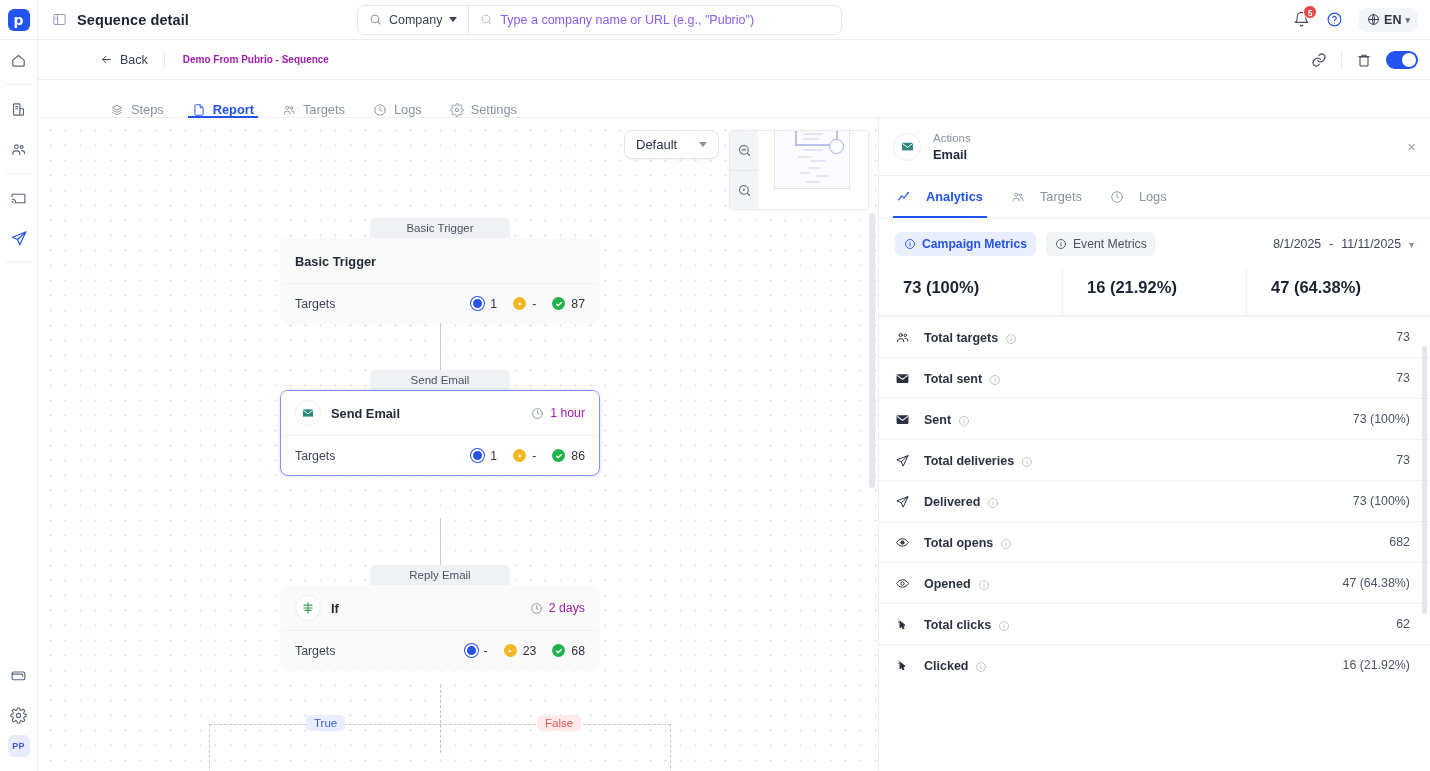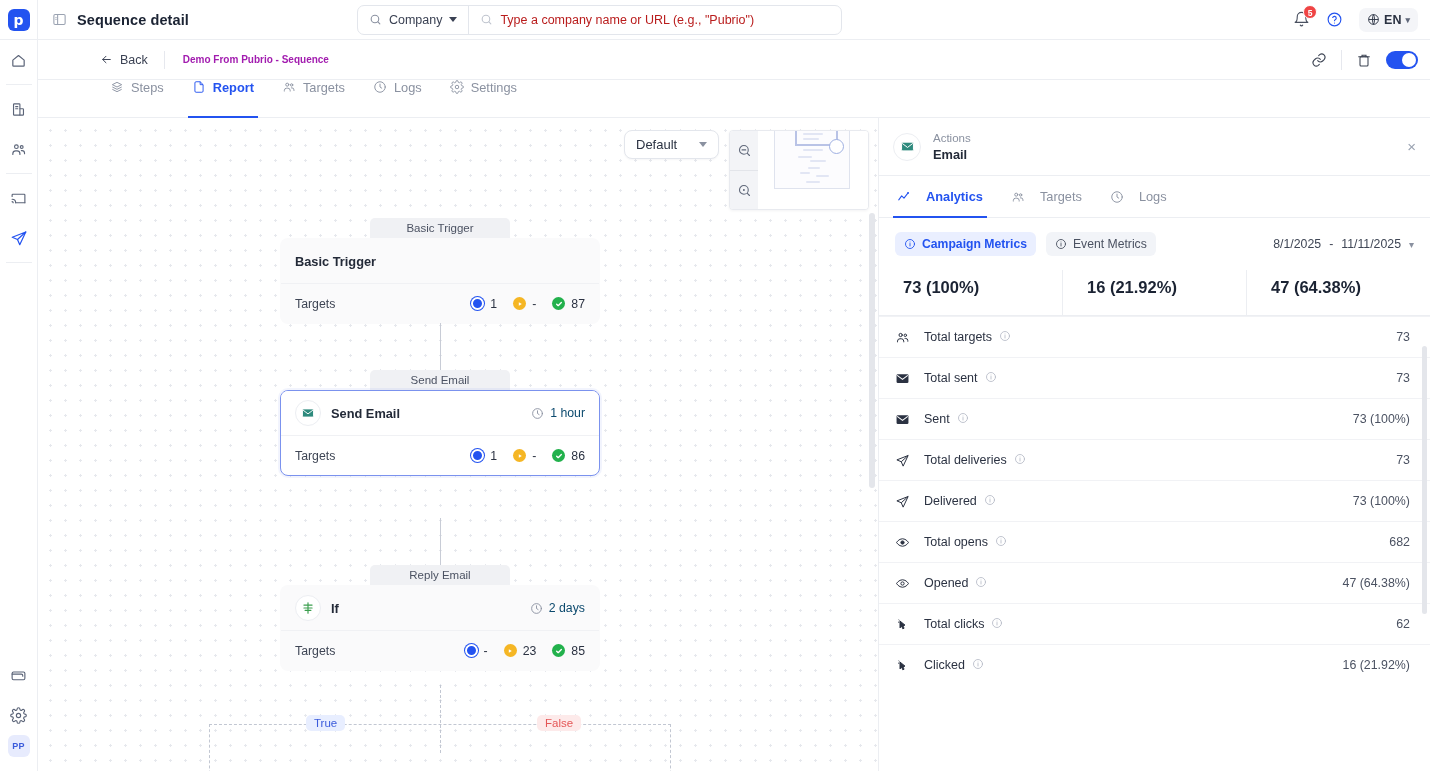--- a/index.html
+++ b/index.html
@@ -57,21 +57,21 @@
   .search-wrap { margin-left: 158px; display:flex; align-items:flex-end; }
   .search-box {
     display:flex; align-items:center; height: 30px;
     border:1px solid #e3e6ec; border-radius: 7px; background:#fff; overflow:hidden;
   }
   .sb-seg {
     display:flex; align-items:center; gap:7px; padding: 0 11px; height:100%;
     font-size: 12.5px; color:#3a4153; white-space: nowrap;
   }
   .sb-seg.left { border-right:1px solid #e3e6ec; }
-  .sb-seg.right { width: 372px; color:#b91c1c; }
+  .sb-seg.right { width: 372px; color:#8b5cf6; }
   .caret-sm { width:0;height:0;border-left:4px solid transparent;border-right:4px solid transparent;border-top:5px solid #3a4153; }
   .topbar-spacer { flex:1 1 auto; }
   .top-icons { display:flex; align-items:center; gap: 16px; }
   .bell-wrap { position:relative; color:#4a5160; display:flex; }
   .bell-badge {
     position:absolute; top:-6px; right:-7px; min-width:14px; height:14px; padding:0 3px;
     background:#ef4444; color:#fff; border-radius:999px; font-size:8.5px; line-height:14px;
     text-align:center; font-weight:600; border:1.5px solid #fff;
   }
   .help-icon { color:#2353f0; display:flex; }
@@ -103,21 +103,21 @@
     content:""; position:absolute; top:2px; right:2px; width:14px; height:14px;
     border-radius:50%; background:#fff;
   }
 
   
   .tabbar {
     height: 38px; flex:0 0 38px; display:flex; align-items:stretch;
     border-bottom:1px solid #eceef2; padding-left: 58px; gap: 0; background:#fff;
   }
   .tab {
-    display:flex; align-items:flex-start; gap:7px; padding: 0 14px; font-size:12.8px;
+    display:flex; align-items:flex-end; gap:7px; padding: 0 14px; font-size:12.8px;
     color:#8a91a0; cursor:pointer; position:relative;
   }
   .tab.active { color:#2353f0; font-weight:700; }
   .tab.active::after {
     content:""; position:absolute; left:10px; right:10px; bottom:-1px; height:2px; background:#2353f0;
   }
 
   
   .body { flex:1 1 auto; display:flex; min-height:0; }
 
@@ -160,21 +160,21 @@
     width: 320px; background:#fafafb; border-radius: 8px; overflow:hidden;
     border:1px solid transparent;
   }
   .node-card.selected { border:1.6px solid #7b92ee; background:#fff; box-shadow: 0 0 0 2px rgba(123,146,238,.10); }
   .node-head {
     height: 44px; display:flex; align-items:center; gap:10px; padding: 0 14px; background:#fff;
   }
   .node-card:not(.selected) .node-head { background:#fafafb; }
   .node-head .title { font-size:12.8px; font-weight:700; color:#232a38; }
   .node-head .spacer { flex:1 1 auto; }
-  .node-delay { display:flex; align-items:center; gap:6px; font-size:12.3px; color:#0c4a6e; }
+  .node-delay { display:flex; align-items:center; gap:6px; font-size:12.3px; color:#a21caf; }
   .node-icon {
     width: 26px; height:26px; border-radius:50%; background:#fff; border:1px solid #eceef2;
     display:flex; align-items:center; justify-content:center;
   }
   .node-row {
     height: 40px; display:flex; align-items:center; padding: 0 14px; font-size:12.3px; color:#3f4655;
     border-top:1px solid #f0f1f4;
   }
   .node-row .spacer { flex:1 1 auto; }
   .stats { display:flex; align-items:center; gap: 16px; }
@@ -227,21 +227,21 @@
   .kpis { display:flex; border-bottom:1px solid #eceef2; margin: 4px 0 0 0; }
   .kpi { flex:1 1 0; padding: 8px 0 18px 24px; font-size:16.5px; font-weight:700; color:#1b2333; }
   .kpi + .kpi { border-left:1px solid #eceef2; }
 
   .metrics-title { font-size: 12.2px; color:#6b7280; padding: 14px 0 8px 16px; }
   .mrow {
     display:flex; align-items:center; height: 41px; padding: 0 20px 0 16px;
     border-top:1px solid #f1f2f5; font-size:12.5px; color:#2b3242;
   }
   .mrow .mi { width: 22px; display:flex; align-items:center; color:#2b3242; }
-  .mrow .ml { display:flex; align-items:flex-start; gap:7px; }
+  .mrow .ml { display:flex; align-items:flex-end; gap:7px;font-weight:bold; }
   .mrow .info { color:#b6bbc6; display:flex; }
   .mrow .spacer { flex:1 1 auto; }
   .mrow .mv { color:#4b5262; font-size:12.4px; }
   .panel-scroll { position:absolute; right: 3px; top: 128px; width: 5px; height: 268px; border-radius:3px; background:#e4e6eb; }
 
   svg { display:block; }
 </style>
 </head>
 <body>
 
@@ -644,21 +644,21 @@
                         </svg>
                     </span>
                     <span>23</span>
                   </span>
                   <span class="stat">
                     <span class="dot green">
                       <svg width="8" height="8" viewBox="0 0 12 12" fill="none" stroke="#fff" stroke-width="2" stroke-linecap="round" stroke-linejoin="round">
                           <path d="M2.5 6.3 4.8 8.5 9.5 3.8"></path>
                         </svg>
                     </span>
-                    <span>85</span>
+                    <span>68</span>
                   </span>
                 </span>
               </div>
             </div>
           </div>
 
           <div class="branch-vert" style="left:402px; top:567px; height:68px;"></div>
           <div class="branch-line" style="left:171px; top:606px; width:462px;"></div>
           <div class="branch-vert" style="left:171px; top:606px; height:60px;"></div>
           <div class="branch-vert" style="left:632px; top:606px; height:60px;"></div>

